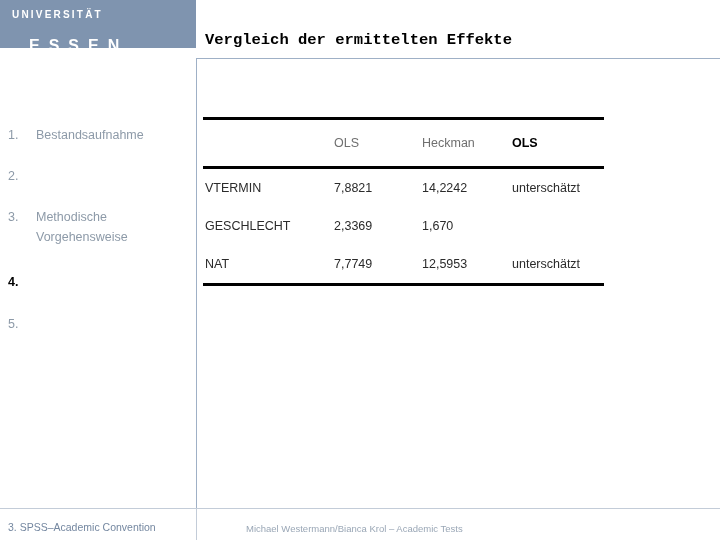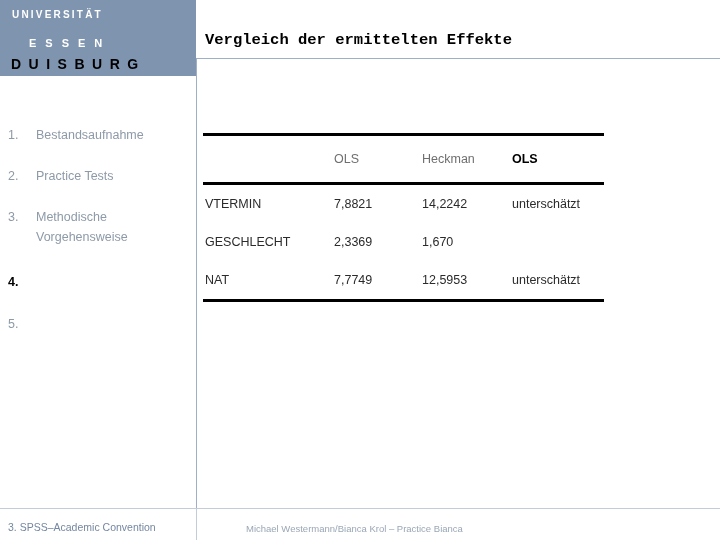--- a/index.html
+++ b/index.html
@@ -17,21 +17,21 @@
 
   
   #header {
     position: absolute;
     left: 0; top: 0;
     width: 720px; height: 59px;
   }
   #logo-block {
     position: absolute;
     left: 0; top: 0;
-    width: 196px; height: 76px;
+    width: 196px; height: 48px;
     background: #7f94af;
     overflow: hidden;
   }
   #logo-universitaet {
     position: absolute;
     left: 12px; top: 9px;
     color: #ffffff;
     font-size: 10px;
     font-weight: bold;
     letter-spacing: 2.2px;
@@ -42,21 +42,21 @@
     color: #000000;
     font-size: 14px;
     font-weight: bold;
     letter-spacing: 7.5px;
     margin-top: 32px;
   }
   #logo-essen {
     position: absolute;
     left: 29px; top: 37px;
     color: #ffffff;
-    font-size: 11px;
+    font-size: 16px;
     font-weight: bold;
     letter-spacing: 9px;
   }
   #slide-title {
     position: absolute;
     left: 205px; top: 31px;
     color: #000000;
     font-size: 15.5px;
     font-weight: bold;
     white-space: nowrap;
@@ -107,21 +107,20 @@
   
   #table-area {
     position: absolute;
     left: 203px; top: 117px;
     width: 385px;
   }
   table#effects-table {
     border-collapse: collapse;
     width: 385px;
     table-layout: fixed;
-    margin-top: 16px;
   }
   table#effects-table td,
   table#effects-table th {
     padding: 0;
     vertical-align: middle;
     text-align: left;
     font-weight: normal;
     font-size: 12.5px;
     color: #2b2b2b;
     line-height: 14px;
@@ -204,21 +203,20 @@
 
 <div id="sidebar">
 
   <div class="nav-item" style="top: 66px;">
     <span class="nav-num">1.</span>
     <span class="nav-label">Bestandsaufnahme</span>
   </div>
 
   <div class="nav-item" style="top: 107px;">
     <span class="nav-num">2.</span>
-    <span class="nav-label">Practice Tests</span>
   </div>
 
   <div class="nav-item" style="top: 148px;">
     <span class="nav-num">3.</span>
     <span class="nav-label">Methodische Vorgehensweise</span>
   </div>
 
   <div class="nav-item active" style="top: 213px;">
     <span class="nav-num">4.</span>
   </div>
@@ -264,13 +262,13 @@
         <td class="col-note note-cell">unterschätzt</td>
       </tr>
 
     </tbody>
   </table>
 </div>
 
 <div id="footer-rule"></div>
 <div id="footer-divider"></div>
 <div id="footer-left">3. SPSS–Academic Convention</div>
-<div id="footer-center">Michael Westermann/Bianca Krol – Practice Bianca</div>
+<div id="footer-center">Michael Westermann/Bianca Krol – Academic Tests</div>
 
 </body></html>

